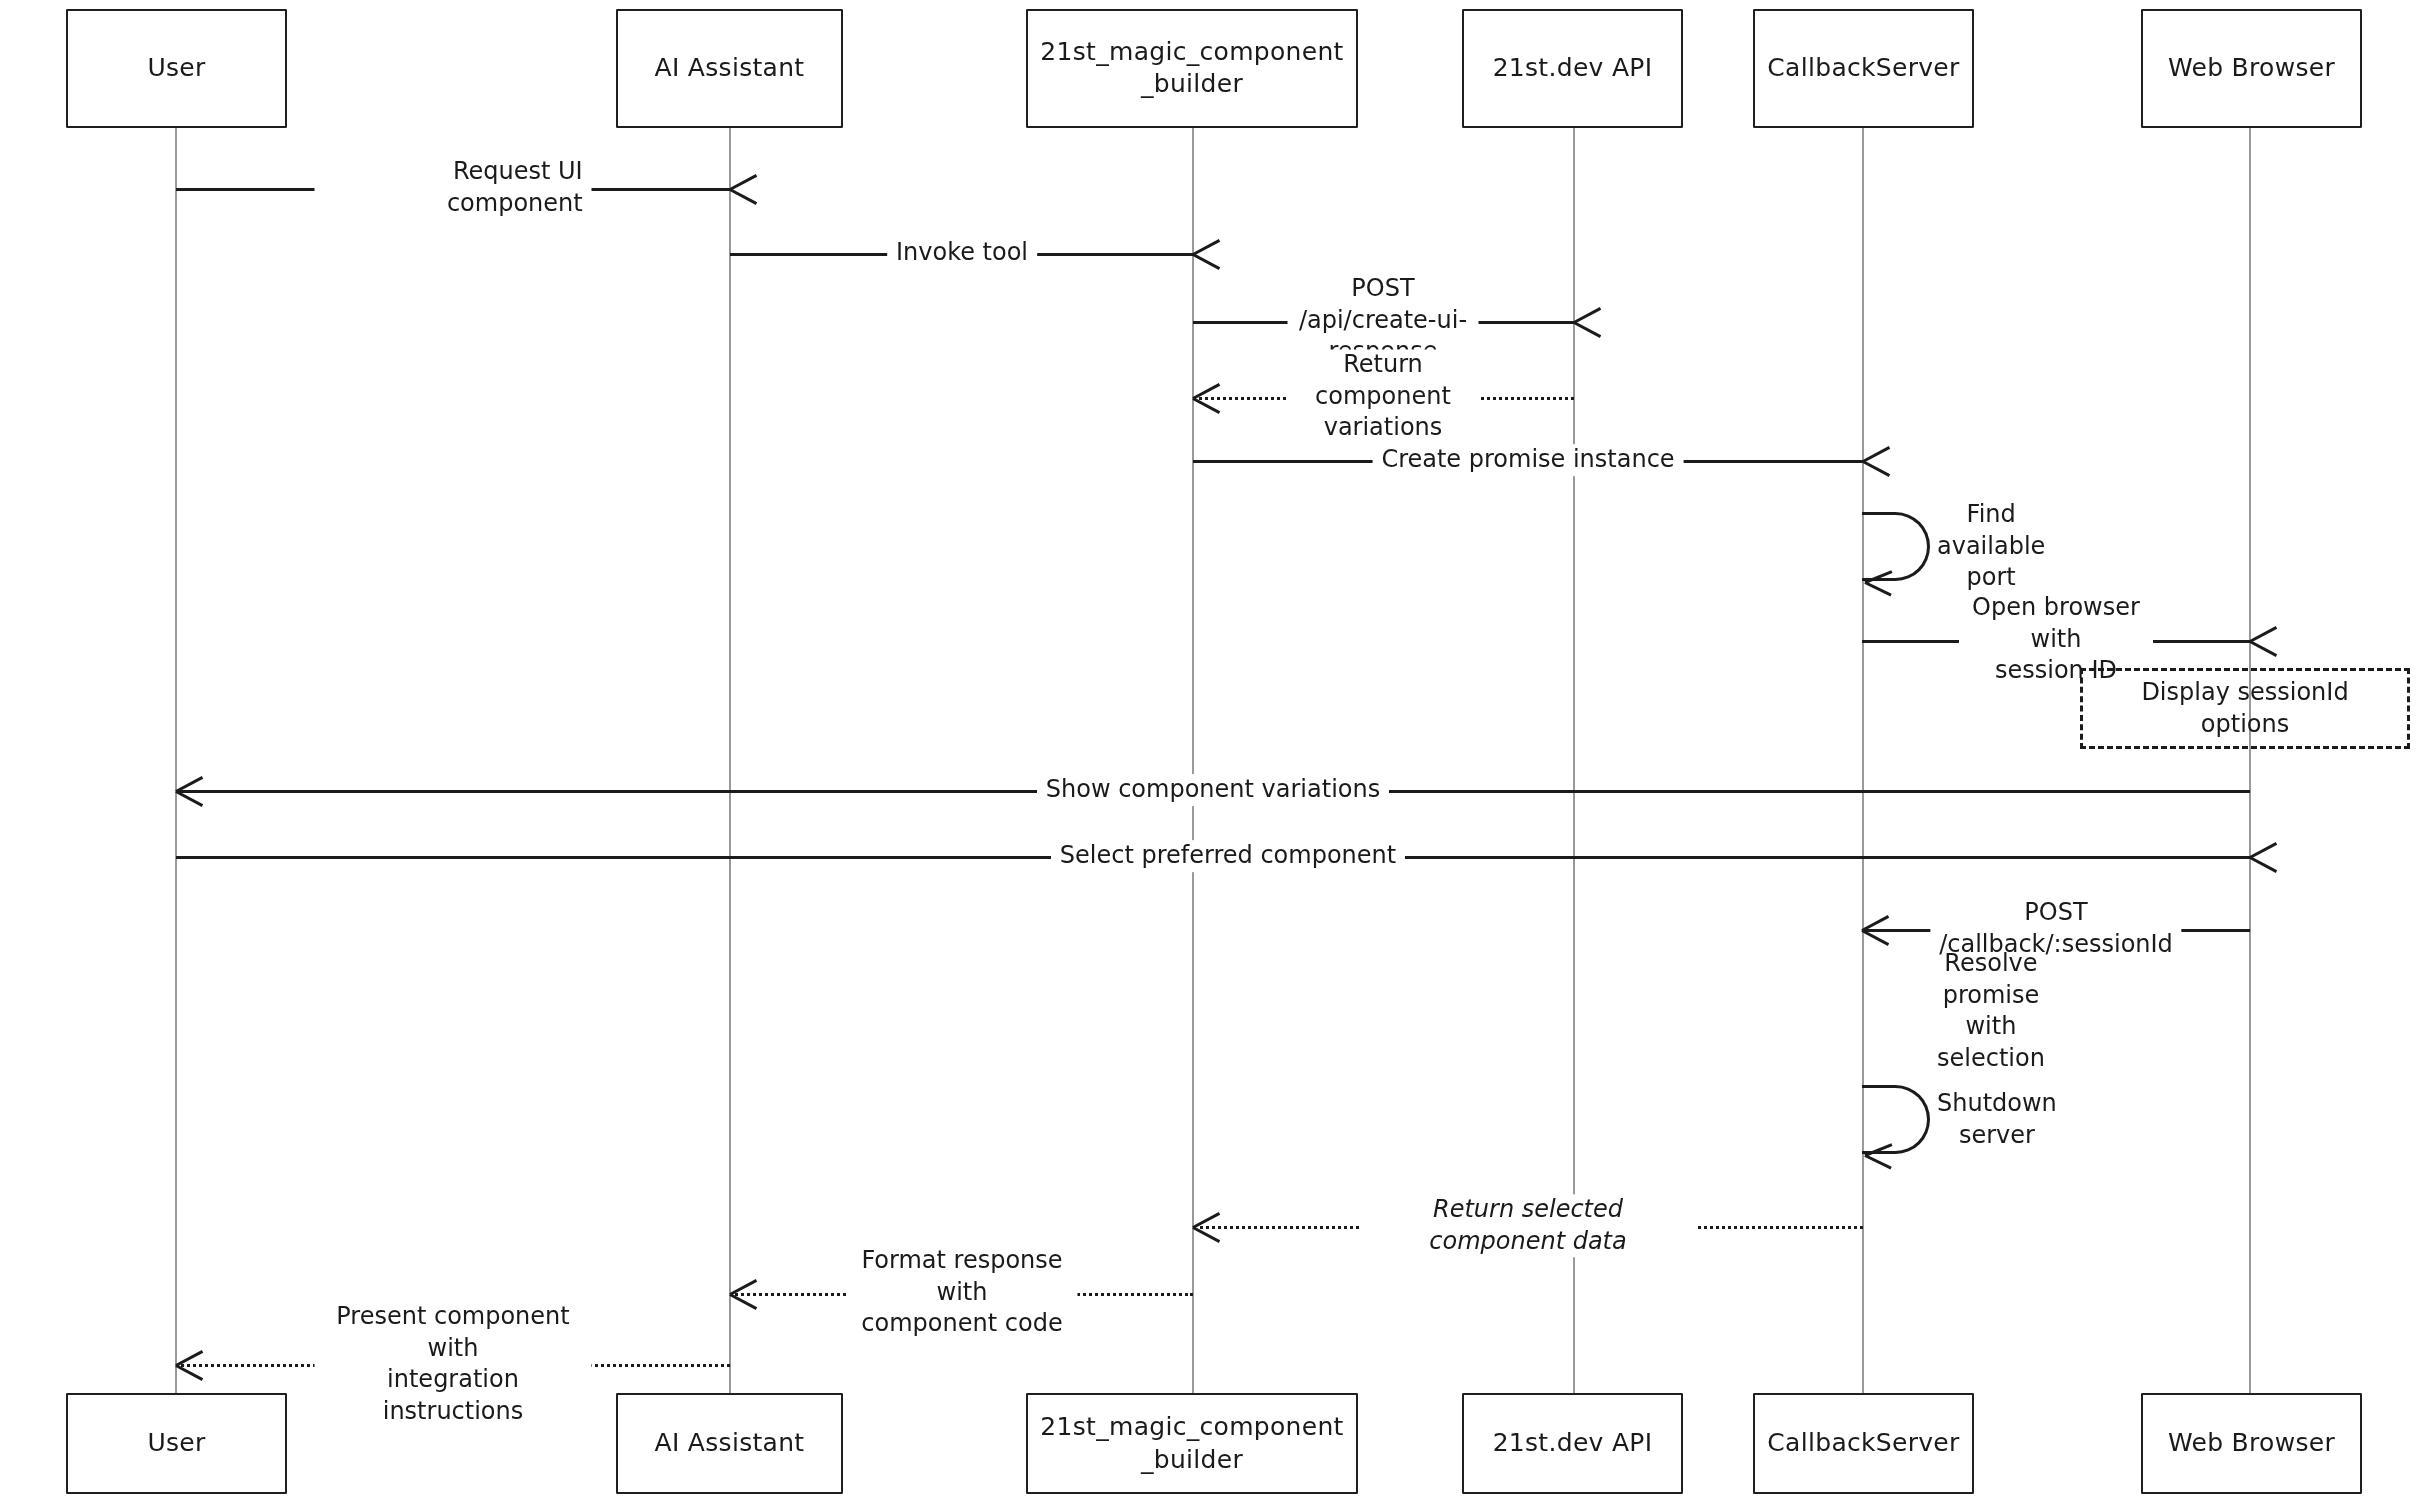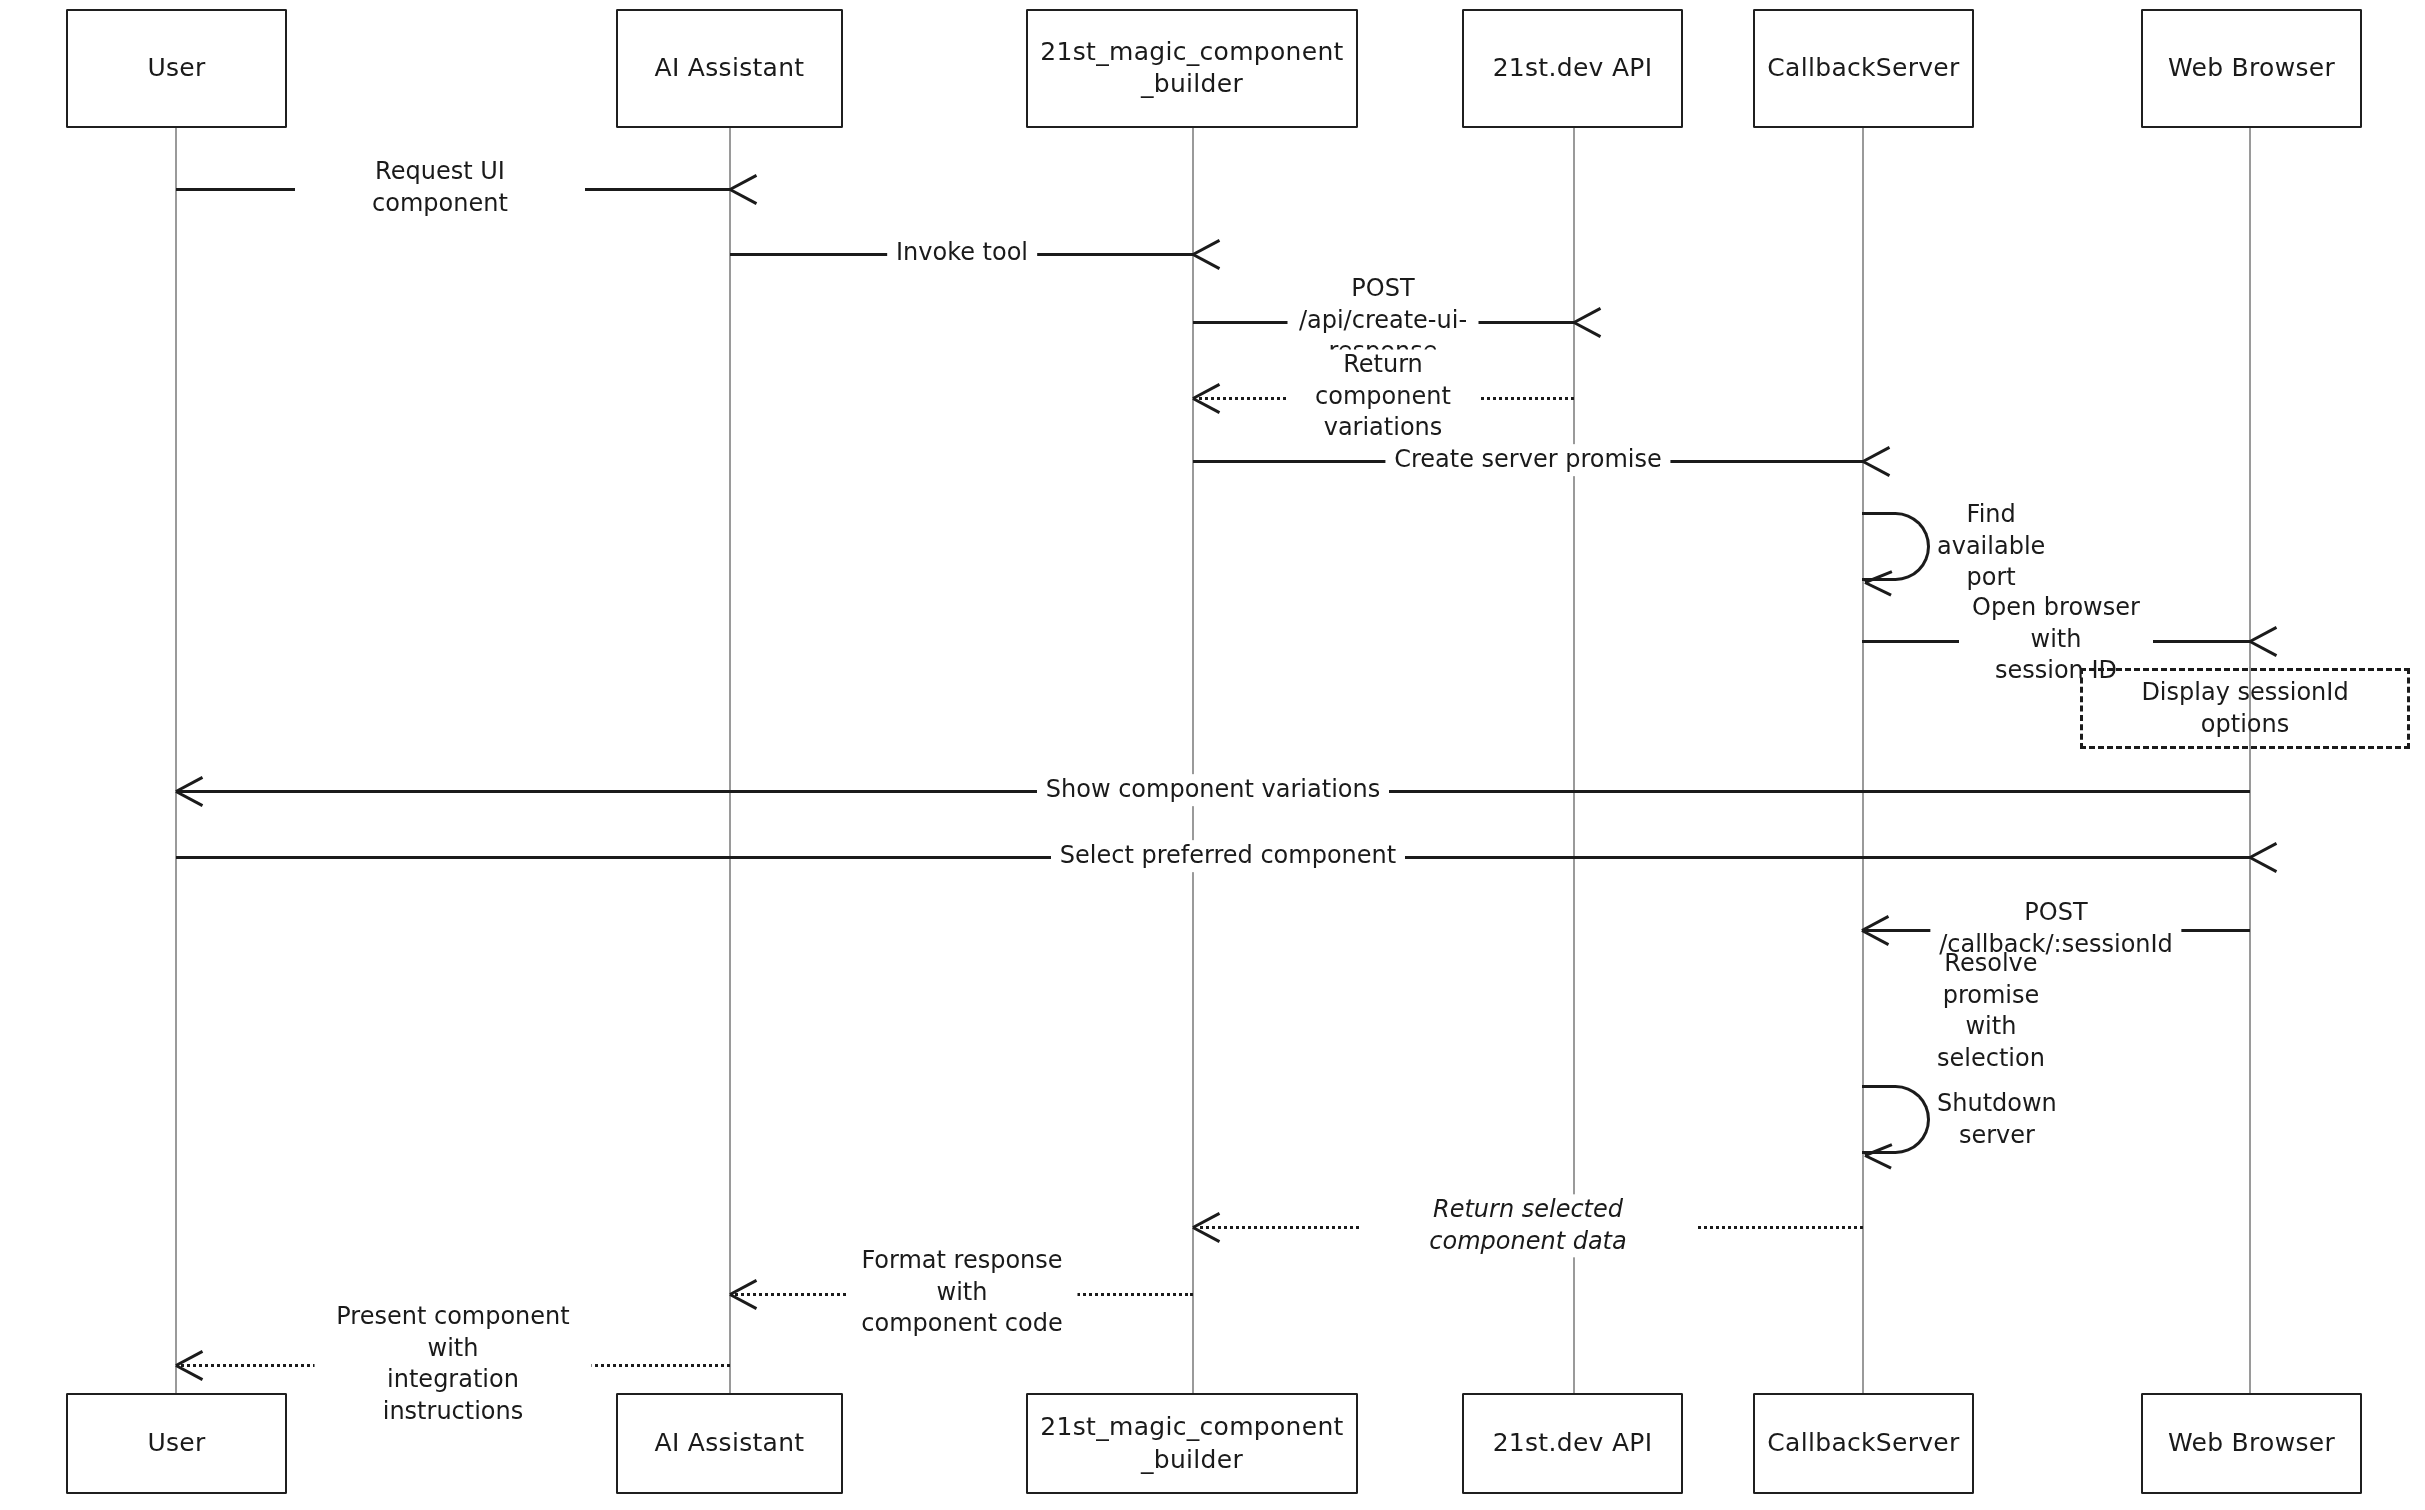--- a/index.html
+++ b/index.html
@@ -197,21 +197,21 @@
         <span class="label">CallbackServer</span>
       </div>
       <div class="actor-box" style="left: 2141px; width: 221px; top: 1393px; height: 101px;">
         <span class="label">Web Browser</span>
       </div>
     </div>
   <div id="messages">
       <div class="msg" style="left: 176px; top: 188px; width: 554px;">
         <div class="line" style="width: 554px;"></div>
         <div class="arrowhead right"></div>
-        <div class="text" style="left: 264px; top: 0px;">Request UI component</div>
+        <div class="text" style="left: 277px; top: 0px; text-align: right;">Request UI component</div>
       </div>
       <div class="msg" style="left: 730px; top: 253px; width: 463px;">
         <div class="line" style="width: 463px;"></div>
         <div class="arrowhead right"></div>
         <div class="text" style="left: 232px; top: 0px;">Invoke tool</div>
       </div>
       <div class="msg" style="left: 1193px; top: 321px; width: 381px;">
         <div class="line" style="width: 381px;"></div>
         <div class="arrowhead right"></div>
         <div class="text" style="left: 190px; top: 0px;">POST /api/create-ui-
@@ -219,21 +219,21 @@
       </div>
       <div class="msg dotted" style="left: 1193px; top: 397px; width: 381px;">
         <div class="line" style="width: 381px;"></div>
         <div class="arrowhead left"></div>
         <div class="text" style="left: 190px; top: 0px;">Return component
 variations</div>
       </div>
       <div class="msg" style="left: 1193px; top: 460px; width: 670px;">
         <div class="line" style="width: 670px;"></div>
         <div class="arrowhead right"></div>
-        <div class="text" style="left: 335px; top: 0px;">Create server promise</div>
+        <div class="text" style="left: 335px; top: 0px;">Create promise instance</div>
       </div>
       <div class="msg" style="left: 1862px; top: 640px; width: 388px;">
         <div class="line" style="width: 388px;"></div>
         <div class="arrowhead right"></div>
         <div class="text" style="left: 194px; top: 0px;">Open browser with
 session ID</div>
       </div>
       <div class="msg" style="left: 176px; top: 790px; width: 2074px;">
         <div class="line" style="width: 2074px;"></div>
         <div class="arrowhead left"></div>

